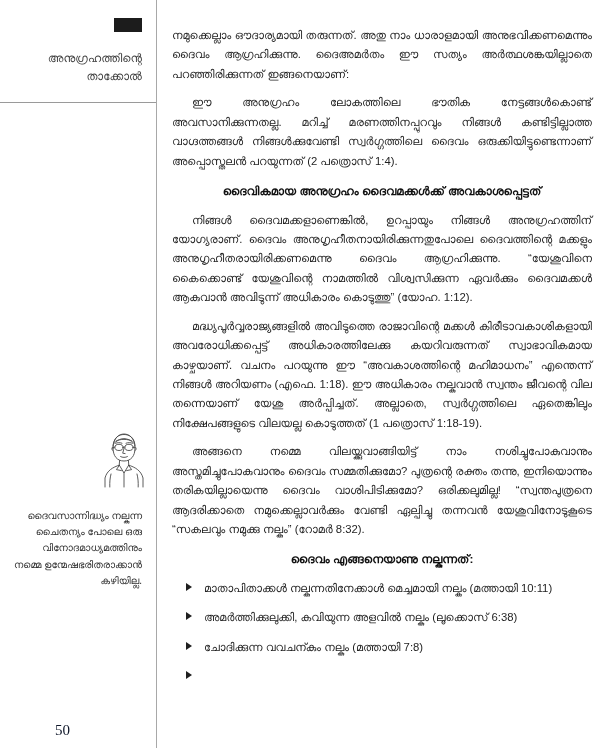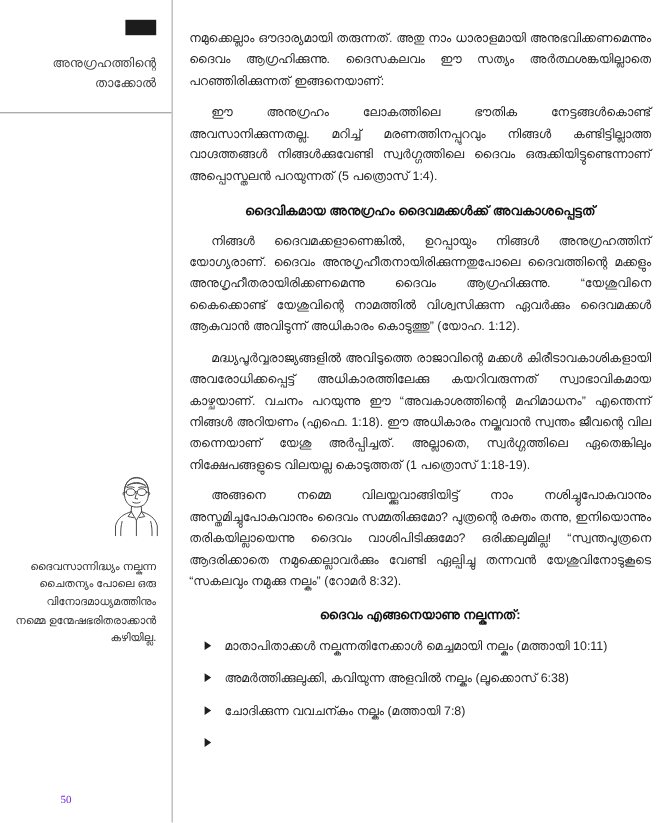--- a/index.html
+++ b/index.html
@@ -74,22 +74,22 @@
     font-family: Liberation Sans, sans-serif;
     font-size: 10px;
     line-height: 1.62;
     color: #2f2f2f;
   }
 
   .page-number {
     position: absolute;
     left: 55px;
     top: 722px;
-    font-size: 10px;
-    color: #6d28d9;
+    font-size: 15px;
+    color: #0f172a;
     font-family: "Liberation Serif", "DejaVu Serif", serif;
   }
 
   
   .divider {
     position: absolute;
     left: 156px;
     top: 0;
     width: 1px;
     height: 748px;
@@ -224,24 +224,24 @@
 
     <div class="sidebar-quote">ദൈവസാന്നിദ്ധ്യം നല്കുന്ന ചൈതന്യം പോലെ ഒരു വിനോദമാധ്യമത്തിനും നമ്മെ ഉന്മേഷഭരിതരാക്കാൻ കഴിയില്ല.</div>
 
     <div class="page-number">50</div>
   </div>
 
   <div class="divider"></div>
 
   <div class="content">
 
-    <p class="body noindent">നമുക്കെല്ലാം ഔദാര്യമായി തരുന്നത്. അതു നാം ധാരാളമായി അനുഭവിക്കണമെന്നും ദൈവം ആഗ്രഹിക്കുന്നു. ദൈസകലവം ഈ സത്യം അർത്ഥശങ്കയില്ലാതെ പറഞ്ഞിരിക്കുന്നത് ഇങ്ങനെയാണ്:</p>
-
-
-    <p class="body indent">ഈ അനുഗ്രഹം ലോകത്തിലെ ഭൗതിക നേട്ടങ്ങൾകൊണ്ട് അവസാനിക്കുന്നതല്ല. മറിച്ച് മരണത്തിനപ്പുറവും നിങ്ങൾ കണ്ടിട്ടില്ലാത്ത വാഗ്ദത്തങ്ങൾ നിങ്ങൾക്കുവേണ്ടി സ്വർഗ്ഗത്തിലെ ദൈവം ഒരുക്കിയിട്ടുണ്ടെന്നാണ് അപ്പൊസ്തലൻ പറയുന്നത് (5 പത്രൊസ് 1:4).</p>
+    <p class="body noindent">നമുക്കെല്ലാം ഔദാര്യമായി തരുന്നത്. അതു നാം ധാരാളമായി അനുഭവിക്കണമെന്നും ദൈവം ആഗ്രഹിക്കുന്നു. ദൈഅമർതം ഈ സത്യം അർത്ഥശങ്കയില്ലാതെ പറഞ്ഞിരിക്കുന്നത് ഇങ്ങനെയാണ്:</p>
+
+
+    <p class="body indent">ഈ അനുഗ്രഹം ലോകത്തിലെ ഭൗതിക നേട്ടങ്ങൾകൊണ്ട് അവസാനിക്കുന്നതല്ല. മറിച്ച് മരണത്തിനപ്പുറവും നിങ്ങൾ കണ്ടിട്ടില്ലാത്ത വാഗ്ദത്തങ്ങൾ നിങ്ങൾക്കുവേണ്ടി സ്വർഗ്ഗത്തിലെ ദൈവം ഒരുക്കിയിട്ടുണ്ടെന്നാണ് അപ്പൊസ്തലൻ പറയുന്നത് (2 പത്രൊസ് 1:4).</p>
 
     <h2 class="section">ദൈവികമായ അനുഗ്രഹം ദൈവമക്കൾക്ക് അവകാശപ്പെട്ടത്</h2>
 
     <p class="body indent">നിങ്ങൾ ദൈവമക്കളാണെങ്കിൽ, ഉറപ്പായും നിങ്ങൾ അനുഗ്രഹത്തിന് യോഗ്യരാണ്. ദൈവം അനുഗൃഹീതനായിരിക്കുന്നതുപോലെ ദൈവത്തിന്റെ മക്കളും അനുഗൃഹീതരായിരിക്കണമെന്നു ദൈവം ആഗ്രഹിക്കുന്നു. “യേശുവിനെ കൈക്കൊണ്ട് യേശുവിന്റെ നാമത്തിൽ വിശ്വസിക്കുന്ന ഏവർക്കും ദൈവമക്കൾ ആകുവാൻ അവിടുന്ന് അധികാരം കൊടുത്തു” (യോഹ. 1:12).</p>
 
     <p class="body indent">മദ്ധ്യപൂർവ്വരാജ്യങ്ങളിൽ അവിടുത്തെ രാജാവിന്റെ മക്കൾ കിരീടാവകാശികളായി അവരോധിക്കപ്പെട്ട് അധികാരത്തിലേക്കു കയറിവരുന്നത് സ്വാഭാവികമായ കാഴ്ചയാണ്. വചനം പറയുന്നു ഈ “അവകാശത്തിന്റെ മഹിമാധനം” എന്തെന്ന് നിങ്ങൾ അറിയണം (എഫെ. 1:18). ഈ അധികാരം നല്കുവാൻ സ്വന്തം ജീവന്റെ വില തന്നെയാണ് യേശു അർപ്പിച്ചത്. അല്ലാതെ, സ്വർഗ്ഗത്തിലെ ഏതെങ്കിലും നിക്ഷേപങ്ങളുടെ വിലയല്ല കൊടുത്തത് (1 പത്രൊസ് 1:18-19).</p>
 
     <p class="body indent">അങ്ങനെ നമ്മെ വിലയ്ക്കുവാങ്ങിയിട്ട് നാം നശിച്ചുപോകുവാനും അസ്തമിച്ചുപോകുവാനും ദൈവം സമ്മതിക്കുമോ? പുത്രന്റെ രക്തം തന്നു, ഇനിയൊന്നും തരികയില്ലായെന്നു ദൈവം വാശിപിടിക്കുമോ? ഒരിക്കലുമില്ല! “സ്വന്തപുത്രനെ ആദരിക്കാതെ നമുക്കെല്ലാവർക്കും വേണ്ടി ഏല്പിച്ചു തന്നവൻ യേശുവിനോടുകൂടെ “സകലവും നമുക്കു നല്കും” (റോമർ 8:32).</p>
 
     <h2 class="section">ദൈവം എങ്ങനെയാണു നല്കുന്നത്:</h2>

